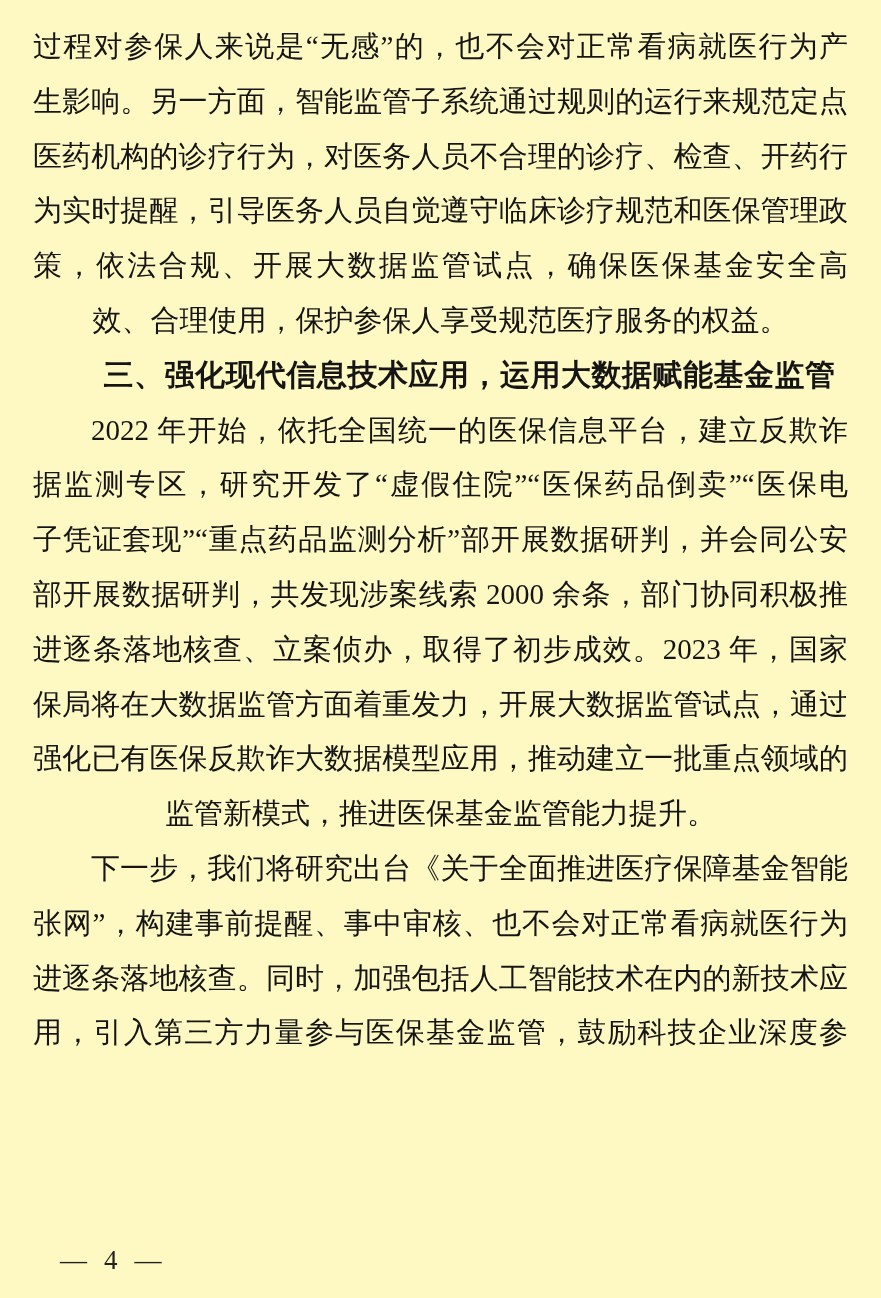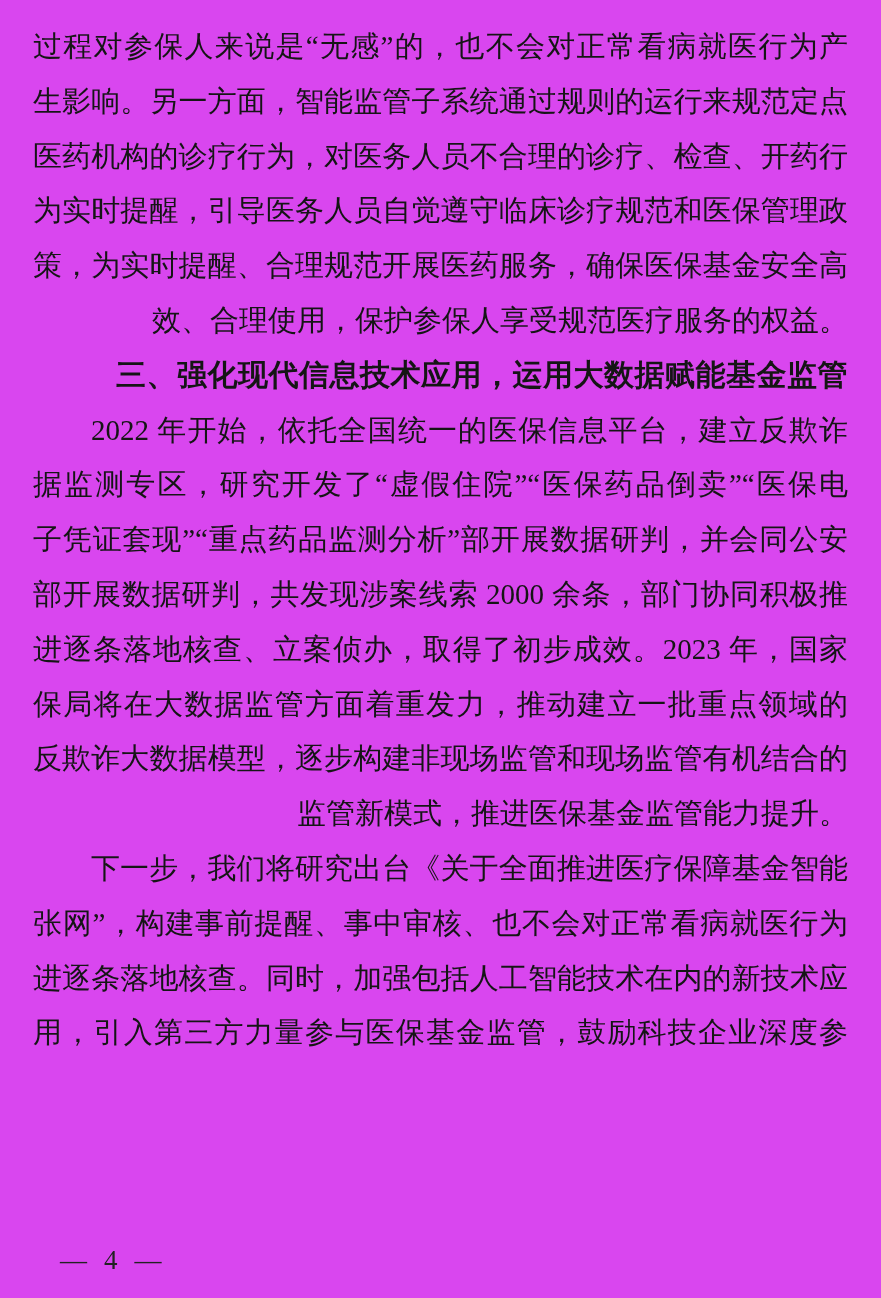--- a/index.html
+++ b/index.html
@@ -4,37 +4,37 @@
 <style>
   html, body {
     margin: 0;
     padding: 0;
     background: #ffffff;
   }
   .page {
     position: relative;
     width: 881px;
     height: 1298px;
-    background: #d946ef;
+    background: #fef9c3;
     color: #151515;
     font-family: "Liberation Serif", serif;
     overflow: hidden;
   }
   .content {
     position: absolute;
     left: 33px;
     right: 33px;
     top: 19px;
   }
   .line {
     height: 54.8px;
     line-height: 54.8px;
     font-size: 29px;
     color: #151515;
-    text-align: right;
+    text-align: center;
     overflow: hidden;
   }
   .line.justify {
     text-align: justify;
     text-align-last: justify;
     text-justify: inter-character;
   }
   .line.indent {
     text-indent: 58px;
   }
@@ -61,30 +61,30 @@
 </style>
 </head>
 <body>
 
 <div class="page">
   <div class="content">
       <div class="line justify">过程对参保人来说是“无感”的，也不会对正常看病就医行为产</div>
       <div class="line justify">生影响。另一方面，智能监管子系统通过规则的运行来规范定点</div>
       <div class="line justify">医药机构的诊疗行为，对医务人员不合理的诊疗、检查、开药行</div>
       <div class="line justify">为实时提醒，引导医务人员自觉遵守临床诊疗规范和医保管理政</div>
-      <div class="line justify">策，为实时提醒、合理规范开展医药服务，确保医保基金安全高</div>
+      <div class="line justify">策，依法合规、开展大数据监管试点，确保医保基金安全高</div>
       <div class="line">效、合理使用，保护参保人享受规范医疗服务的权益。</div>
       <div class="line heading indent">三、强化现代信息技术应用，运用大数据赋能基金监管工作</div>
       <div class="line justify indent">2022 年开始，依托全国统一的医保信息平台，建立反欺诈数</div>
       <div class="line justify">据监测专区，研究开发了“虚假住院”“医保药品倒卖”“医保电</div>
       <div class="line justify">子凭证套现”“重点药品监测分析”部开展数据研判，并会同公安</div>
       <div class="line justify">部开展数据研判，共发现涉案线索 2000 余条，部门协同积极推</div>
       <div class="line justify">进逐条落地核查、立案侦办，取得了初步成效。2023 年，国家医</div>
-      <div class="line justify">保局将在大数据监管方面着重发力，推动建立一批重点领域的</div>
-      <div class="line justify">反欺诈大数据模型，逐步构建非现场监管和现场监管有机结合的</div>
+      <div class="line justify">保局将在大数据监管方面着重发力，开展大数据监管试点，通过</div>
+      <div class="line justify">强化已有医保反欺诈大数据模型应用，推动建立一批重点领域的</div>
       <div class="line">监管新模式，推进医保基金监管能力提升。</div>
       <div class="line justify indent">下一步，我们将研究出台《关于全面推进医疗保障基金智能</div>
       <div class="line justify">张网”，构建事前提醒、事中审核、也不会对正常看病就医行为产</div>
       <div class="line justify">进逐条落地核查。同时，加强包括人工智能技术在内的新技术应</div>
       <div class="line justify">用，引入第三方力量参与医保基金监管，鼓励科技企业深度参</div>
     </div>
   <div class="footer">
     <span class="dash">—</span>
     <span class="pagenum">4</span>
     <span class="dash">—</span>

